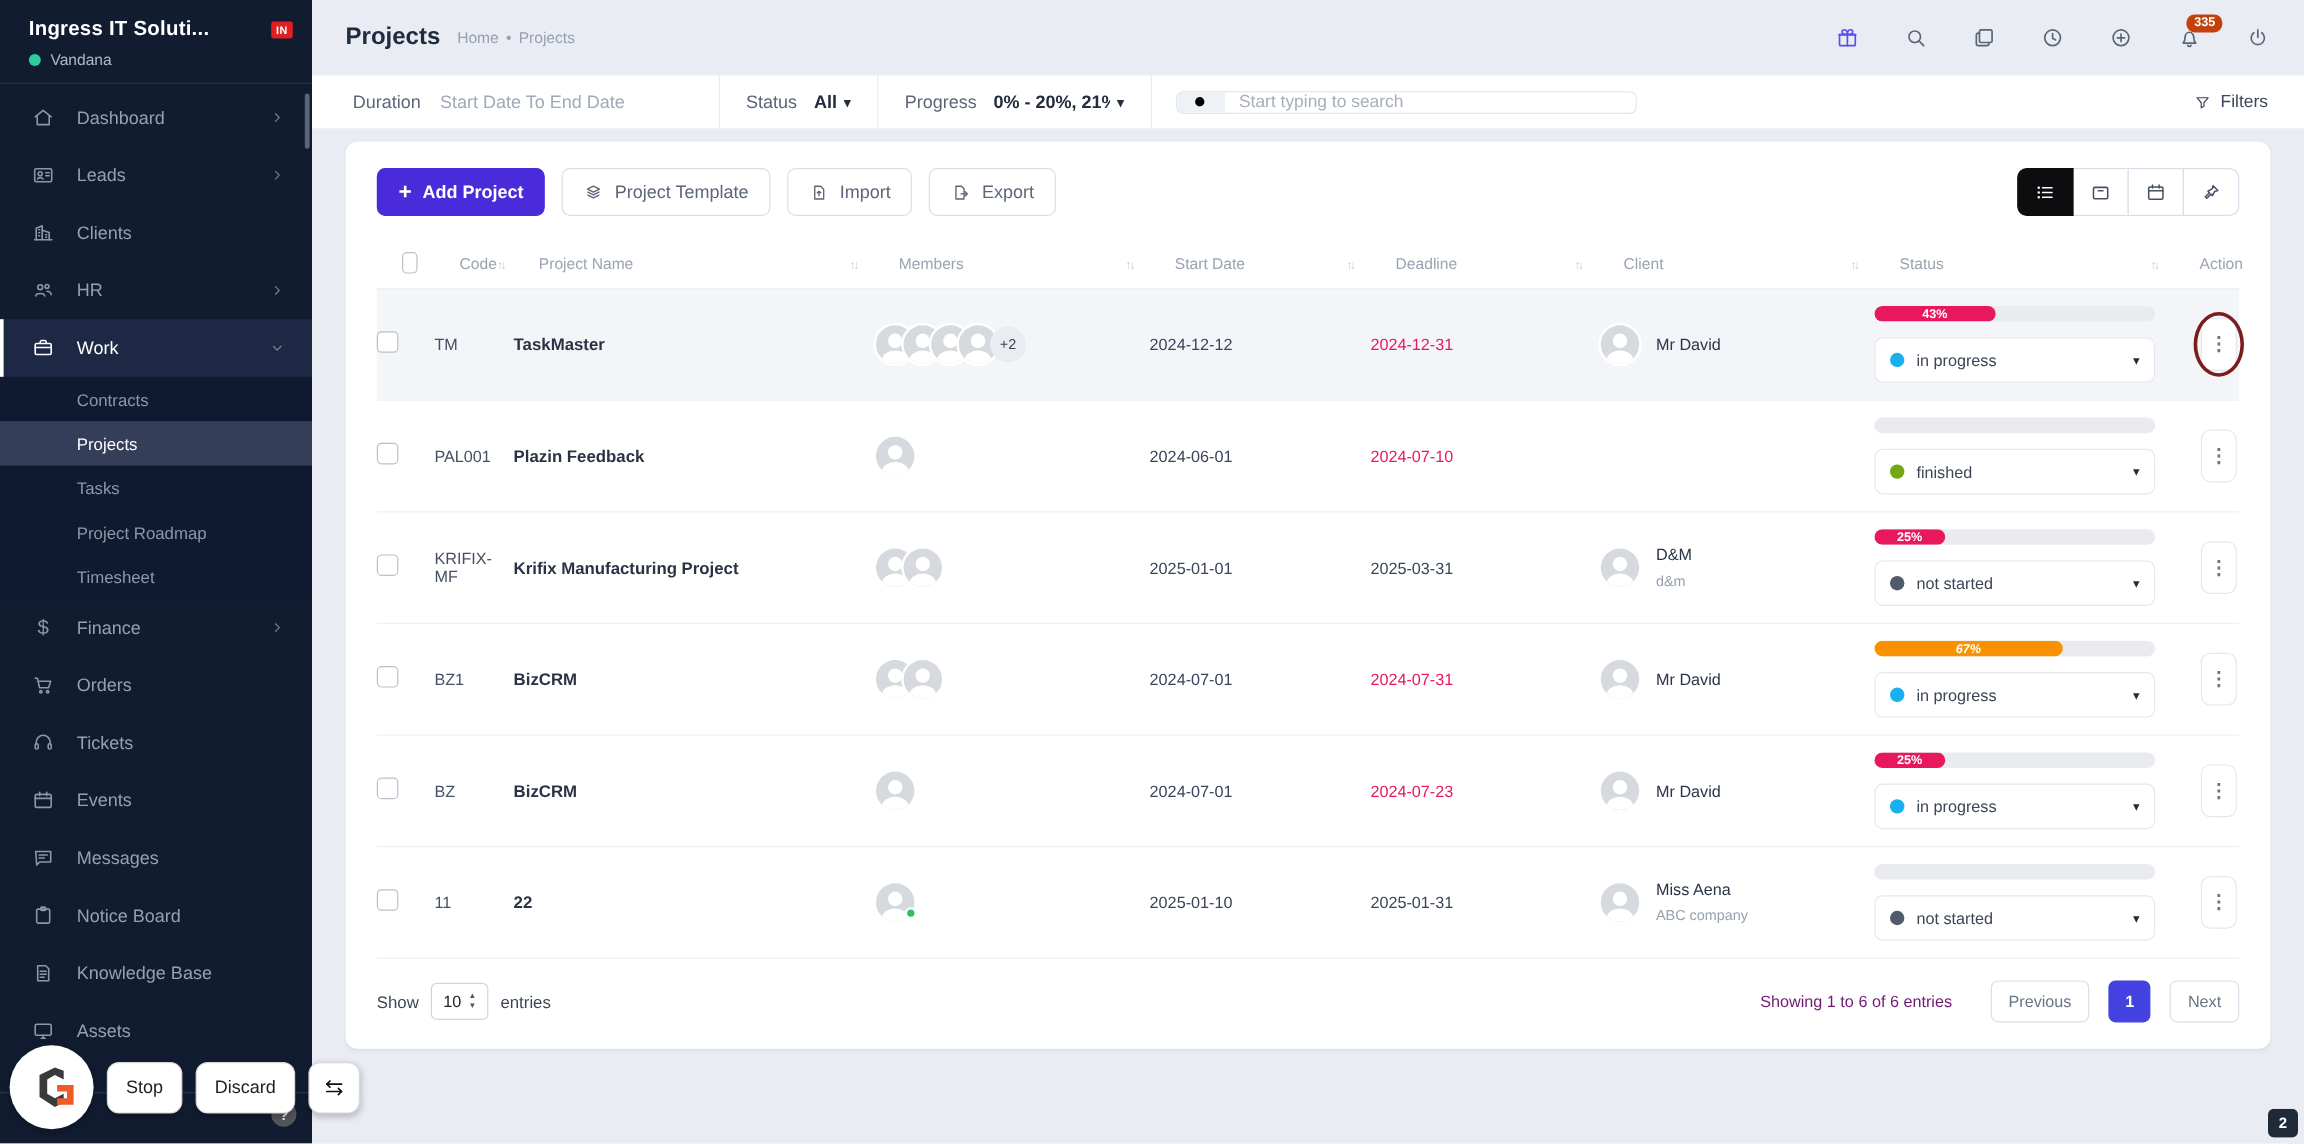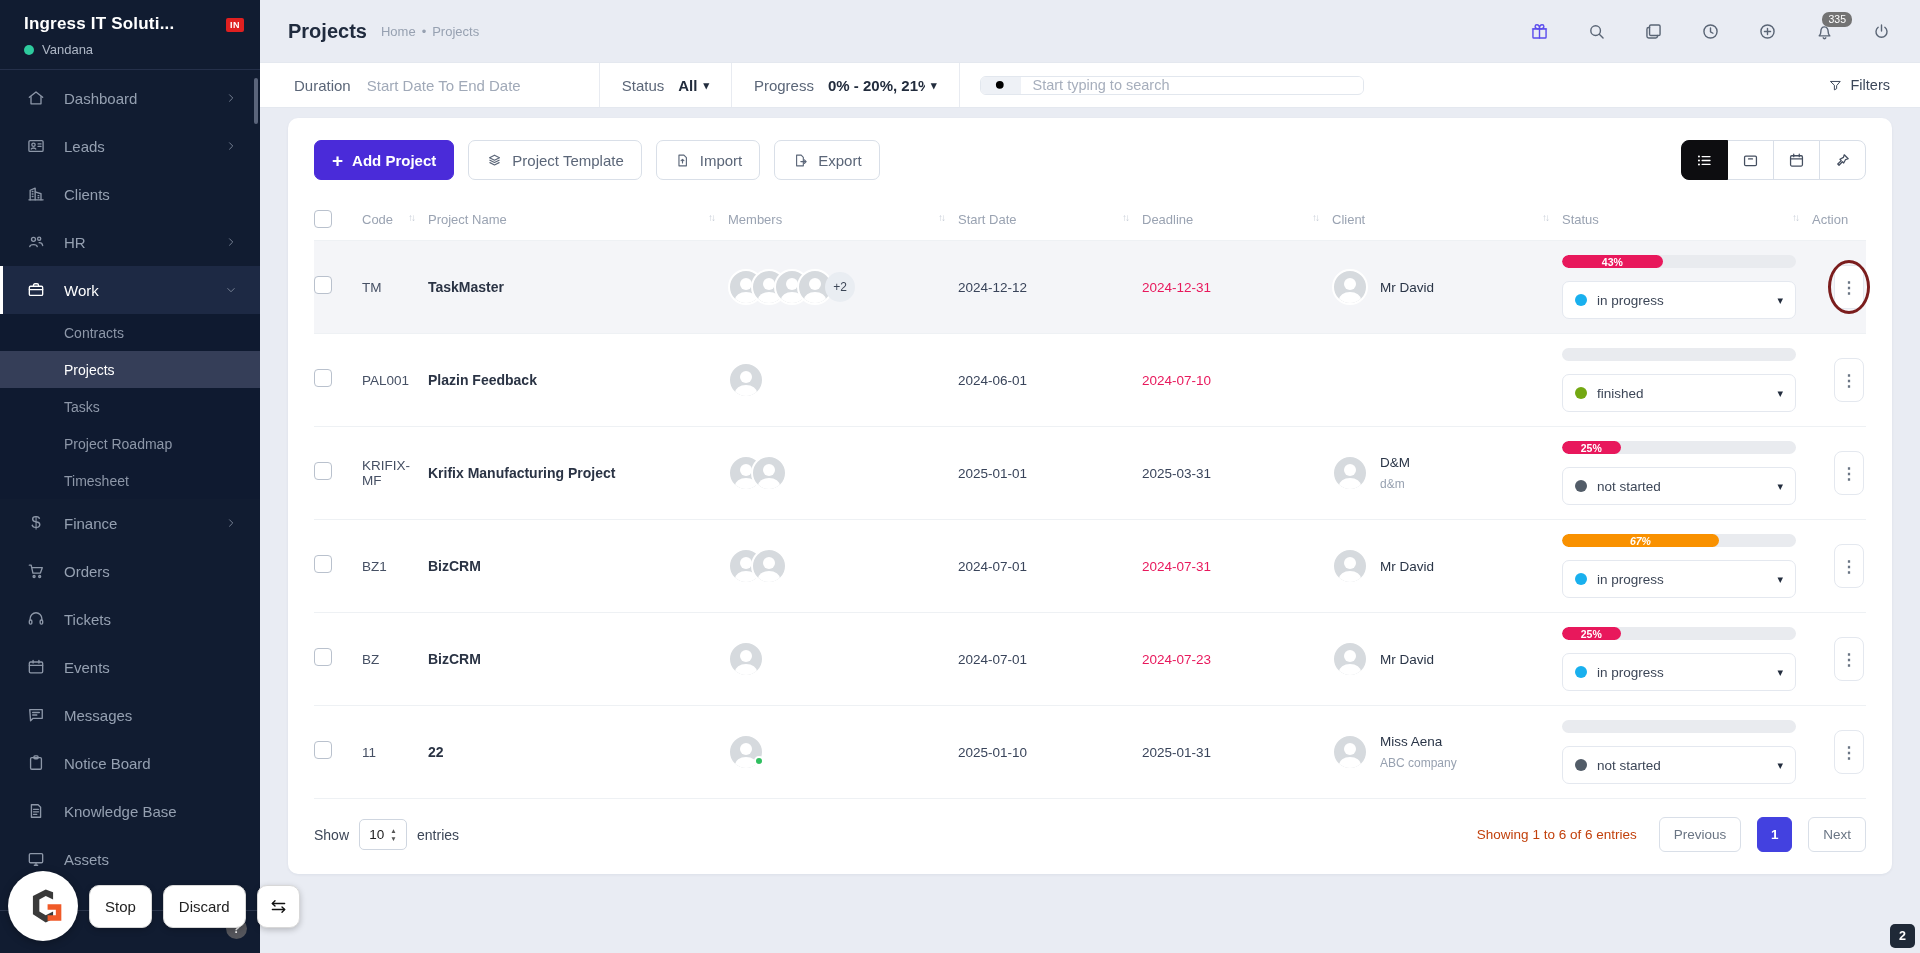--- a/index.html
+++ b/index.html
@@ -32,21 +32,21 @@
   .dollar-icon{font-size:17px;line-height:20px;text-align:center;font-weight:400;}
   .side-footer-line{position:absolute;left:0;right:0;top:910px;border-top:1px solid #2c374e;}
 
   
   .topbar{height:62px;display:flex;align-items:center;padding:0 28px;flex:none;}
   .page-title{font-size:20px;font-weight:bold;color:#202b3e;}
   .crumbs{margin-left:14px;font-size:13px;color:#97a1b1;display:flex;gap:6px;align-items:center;}
   .top-icons{margin-left:auto;display:flex;align-items:center;gap:36px;}
   .top-ic{width:21px;height:21px;color:#5a6575;position:relative;cursor:pointer;flex:none;}
   .top-ic.gift{color:#5b4ced;}
-  .ic-badge{position:absolute;top:-9px;right:-17px;background:#737373;color:#fff;font-size:10.5px;font-weight:normal;padding:1px 6px 2px;border-radius:7px;}
+  .ic-badge{position:absolute;top:-9px;right:-17px;background:#c2410c;color:#fff;font-size:10.5px;font-weight:bold;padding:1px 6px 2px;border-radius:7px;}
 
   
   .filterbar{background:#fff;height:46px;border-top:1px solid #e4e8ef;border-bottom:1px solid #e4e8ef;display:flex;align-items:stretch;flex:none;}
   .fsec{display:flex;align-items:center;padding:0 22px;border-right:1px solid #e8ebf1;}
   .fsec:first-child{padding-left:34px;}
   .flabel{font-size:15px;color:#5b6678;}
   .fvalue{font-size:15px;color:#222c3d;font-weight:600;margin-left:14px;display:flex;align-items:center;gap:6px;cursor:pointer;}
   .fvalue .clip{max-width:97px;overflow:hidden;white-space:nowrap;display:inline-block;}
   .caret{font-size:11px;color:#222c3d;}
   .duration-input{border:none;outline:none;font-size:15px;margin-left:16px;width:210px;color:#222c3d;background:transparent;font-family:"Liberation Sans",sans-serif;}
@@ -75,21 +75,21 @@
   .vt{width:47px;height:40px;border:1px solid #d9dfe8;background:#fff;display:flex;align-items:center;justify-content:center;color:#454f60;cursor:pointer;margin-left:-1px;}
   .vt:first-child{border-radius:8px 0 0 8px;margin-left:0;}
   .vt:last-child{border-radius:0 8px 8px 0;}
   .vt .icon{width:19px;height:19px;}
   .vt.active{background:#0d0d10;border-color:#0d0d10;color:#fff;position:relative;z-index:1;border-radius:8px 0 0 8px;}
 
   
   .tbl{width:100%;}
   .trow{display:grid;grid-template-columns:48px 66px 300px 230px 184px 190px 230px 250px 54px;align-items:center;}
   .thead{height:42px;color:#9aa3b2;font-size:13px;}
-  .th{display:flex;align-items:flex-start;justify-content:space-between;padding-right:14px;}
+  .th{display:flex;align-items:flex-end;justify-content:space-between;padding-right:14px;margin-left:21px;}
   .sort{font-size:10px;color:#c6ccd6;letter-spacing:-2px;white-space:nowrap;}
   .tr{border-top:1px solid #eef1f4;min-height:93px;padding:12px 0;}
   .tr.hl{background:#f4f5f8;}
   .cbx{width:18px;height:18px;border:1.5px solid #b9c1cd;border-radius:4px;background:#fff;cursor:pointer;display:inline-block;}
   .code{font-size:13.5px;color:#465064;padding-right:6px;overflow-wrap:break-word;}
   .pname{font-size:14px;font-weight:600;color:#2a3344;cursor:pointer;}
   .members{display:flex;align-items:center;}
   .avatar{width:36px;height:36px;border-radius:50%;background:#d6dade;position:relative;overflow:hidden;flex:none;border:2px solid #fff;}
   .avatar::before{content:"";position:absolute;top:7px;left:50%;transform:translateX(-50%);width:12px;height:12px;border-radius:50%;background:#fff;}
   .avatar::after{content:"";position:absolute;top:21px;left:50%;transform:translateX(-50%);width:22px;height:16px;border-radius:50%;background:#fff;}
@@ -115,21 +115,21 @@
   .ringwrap{position:relative;display:inline-flex;}
   .ringwrap.ringed::after{content:"";position:absolute;left:50%;top:50%;transform:translate(-50%,-50%);width:36px;height:48px;border:3.5px solid #7b1d1d;border-radius:50%;pointer-events:none;}
 
   
   .tfooter{display:flex;align-items:center;border-top:1px solid #eef1f4;padding:18px 0 22px;}
   .show-group{display:flex;align-items:center;gap:10px;font-size:14px;color:#3c4657;}
   .pp-select{width:48px;height:31px;border:1px solid #cfd6e0;border-radius:5px;display:flex;align-items:center;justify-content:center;gap:6px;cursor:pointer;background:#fff;text-align:right;}
   .pp-val{font-size:13.5px;color:#222;}
   .spin{display:flex;flex-direction:column;font-size:6.5px;color:#555;line-height:1.1;}
   .pag{margin-left:auto;display:flex;align-items:center;gap:16px;}
-  .pag-info{font-size:13.5px;color:#c2410c;margin-right:6px;}
+  .pag-info{font-size:13.5px;color:#701a75;margin-right:16px;}
   .pbtn{height:35px;border:1px solid #d9dfe8;border-radius:6px;background:#fff;color:#6a7584;font-size:13.5px;padding:0 14px;cursor:pointer;font-family:"Liberation Sans",sans-serif;}
   .pbtn.page{background:#4341e0;border-color:#4341e0;color:#fff;width:35px;padding:0;font-weight:bold;}
 
   
   .rec-overlay{position:fixed;left:8px;bottom:12px;display:flex;align-items:center;gap:11px;z-index:50;}
   .rec-logo{width:70px;height:70px;border-radius:50%;background:#fff;box-shadow:0 2px 8px rgba(0,0,0,.28);display:flex;align-items:center;justify-content:center;}
   .rec-logo svg{width:44px;height:44px;}
   .rec-btn{height:43px;background:#fff;border:1px solid #d8d8d8;border-radius:10px;box-shadow:0 2px 6px rgba(0,0,0,.22);font-size:15px;color:#222;padding:0 15px;cursor:pointer;font-family:"Liberation Sans",sans-serif;}
   .rec-btn.swap{width:43px;padding:0;display:flex;align-items:center;justify-content:center;color:#111;}
   .rec-btn.swap .icon{width:21px;height:21px;}

